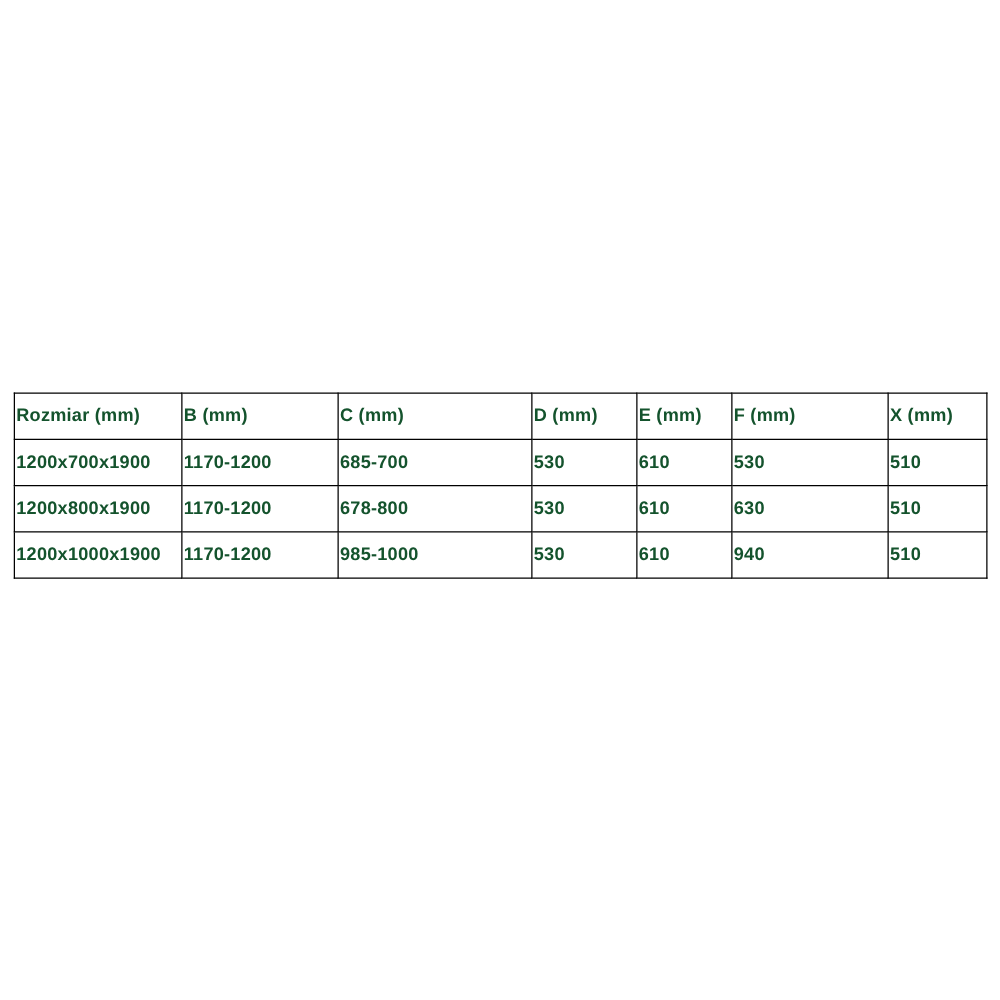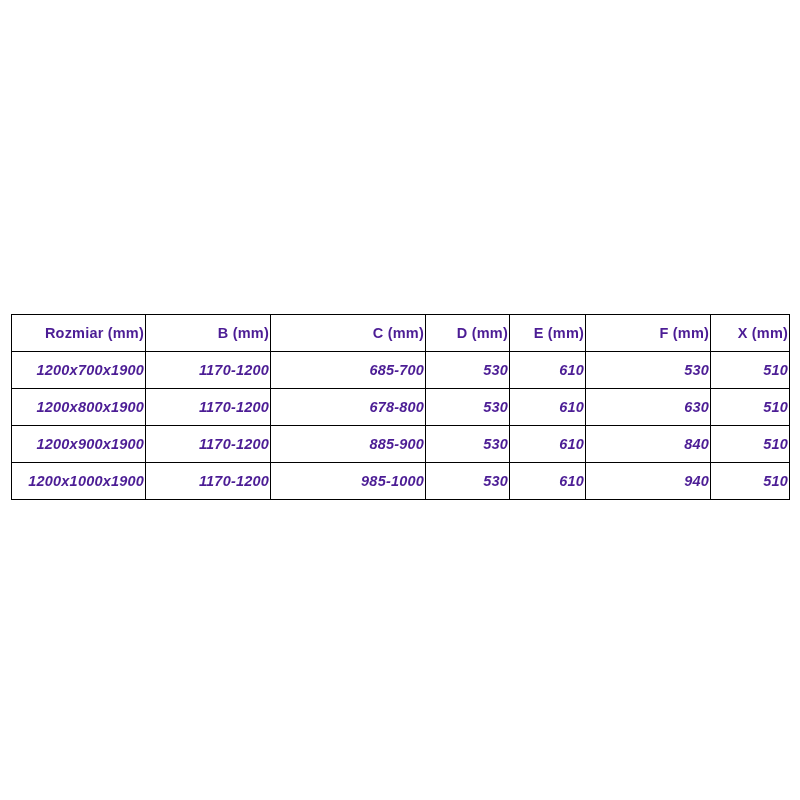--- a/index.html
+++ b/index.html
@@ -26,37 +26,36 @@
     width: 778px;
   }
   table.spec {
     border-collapse: collapse;
     width: 778px;
     table-layout: fixed;
   }
   table.spec th,
   table.spec td {
     border: 1px solid #000000;
-    text-align: right;
+    text-align: left;
     vertical-align: middle;
     font-weight: bold;
-    color: #4c1d95;
+    color: #14532d;
     white-space: nowrap;
     overflow: hidden;
   }
   table.spec th {
     height: 34px;
     font-size: 14.5px;
     letter-spacing: 0.2px;
   }
   table.spec td {
     height: 34px;
     font-size: 14.5px;
     letter-spacing: 0.2px;
-    font-style: italic;
   }
   
   col.c0 { width: 134px; }
   col.c1 { width: 125px; }
   col.c2 { width: 155px; }
   col.c3 { width: 84px; }
   col.c4 { width: 76px; }
   col.c5 { width: 125px; }
   col.c6 { width: 79px; }
 </style>
@@ -99,29 +98,20 @@
         <tr>
           <td>1200x800x1900</td>
           <td>1170-1200</td>
           <td>678-800</td>
           <td>530</td>
           <td>610</td>
           <td>630</td>
           <td>510</td>
         </tr>
         <tr>
-          <td>1200x900x1900</td>
-          <td>1170-1200</td>
-          <td>885-900</td>
-          <td>530</td>
-          <td>610</td>
-          <td>840</td>
-          <td>510</td>
-        </tr>
-        <tr>
           <td>1200x1000x1900</td>
           <td>1170-1200</td>
           <td>985-1000</td>
           <td>530</td>
           <td>610</td>
           <td>940</td>
           <td>510</td>
         </tr>
       </tbody>
     </table>

